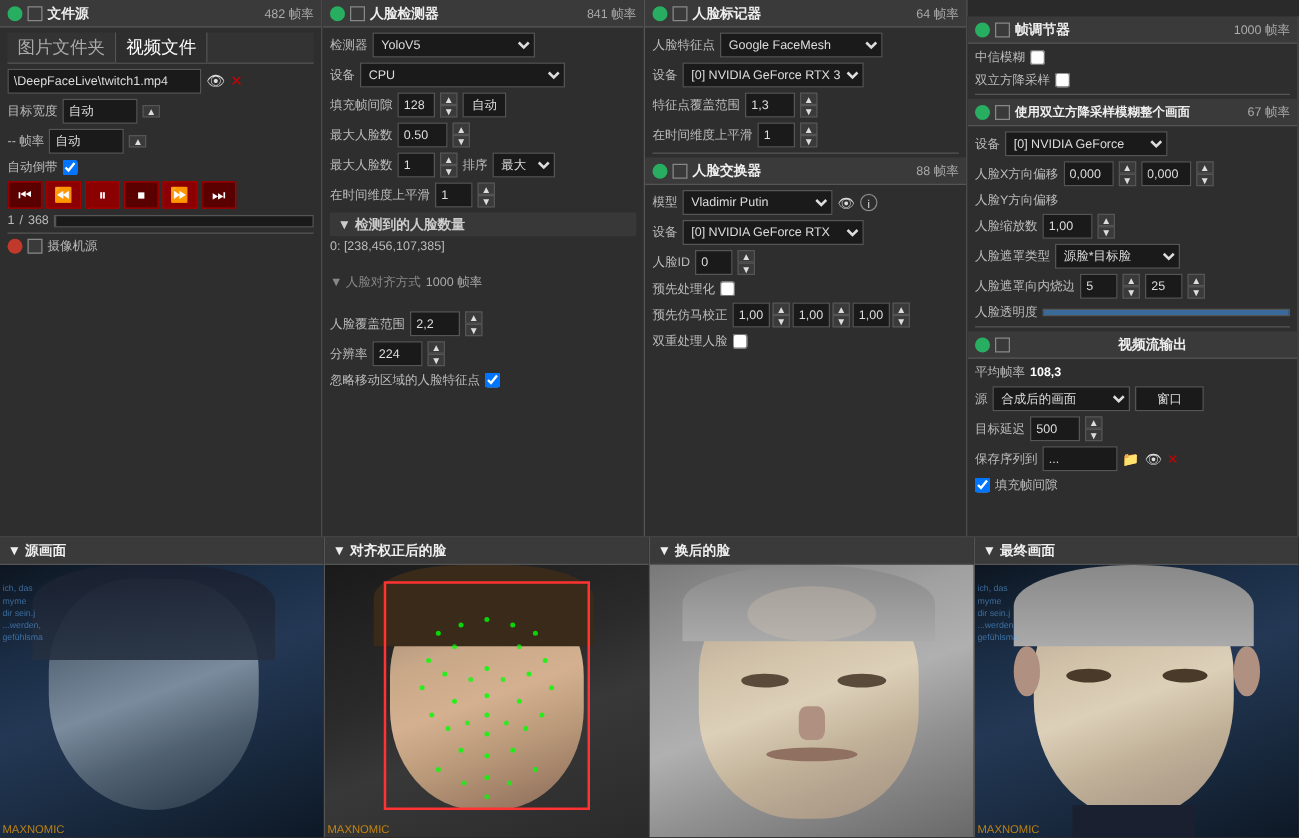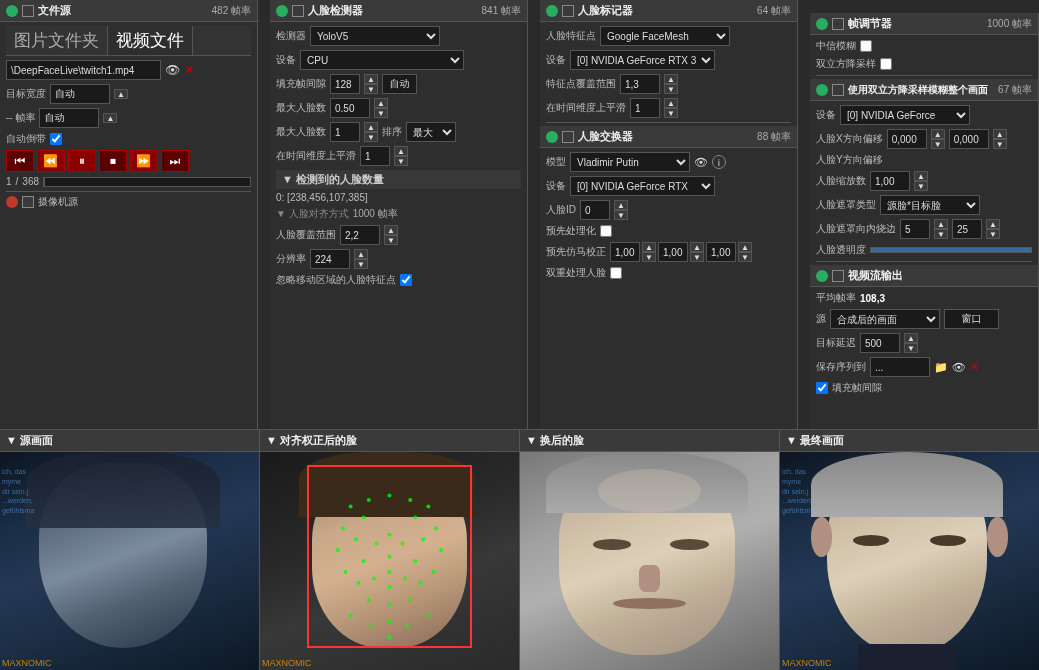--- a/index.html
+++ b/index.html
@@ -17,21 +17,20 @@
       display: flex;
       flex-direction: column;
       height: 670px;
     }
 
     .top-panels {
       display: flex;
       flex-direction: row;
       height: 430px;
       border-bottom: 1px solid #555;
-      gap: 12px;
     }
 
     .panel {
       border-right: 1px solid #555;
       background: #2e2e2e;
       display: flex;
       flex-direction: column;
       overflow: hidden;
     }
 
@@ -153,21 +152,21 @@
 
     .tab-bar {
       display: flex;
       background: #333;
       border-bottom: 1px solid #555;
     }
 
     .tab {
       padding: 3px 8px;
       cursor: pointer;
-      font-size: 17px;
+      font-size: 14px;
       color: #aaa;
       border-right: 1px solid #555;
     }
 
     .tab.active {
       color: #fff;
       background: #2e2e2e;
     }
 
     .section-header {
@@ -224,21 +223,21 @@
     }
 
     .progress-bar-fill {
       height: 100%;
       background: #555;
     }
 
     .section-divider {
       font-size: 10px;
       color: #888;
-      margin: 4px 0;
+      margin: 16px 0;
       display: flex;
       gap: 4px;
     }
 
     
     .bottom-panels {
       display: flex;
       flex-direction: row;
       flex: 1;
       height: 240px;
@@ -704,21 +703,21 @@
 
         <div class="form-row">
           <span class="form-label">人脸透明度</span>
           <div class="slider-bar" style="width:120px;">
             <div class="slider-fill" style="width:100%;"></div>
           </div>
         </div>
 
         <div class="separator"></div>
 
-        <div class="panel-header" style="margin: 0 -6px; padding: 3px 6px;">
+        <div class="panel-header" style="margin: 0 -6px; padding: 3px 6px; text-align: center;">
           <span class="power-btn green"></span>
           <span class="checkbox-small"></span>
           <span class="panel-title">视频流输出</span>
         </div>
 
         <div class="form-row" style="margin-top:4px;">
           <span class="form-label">平均帧率</span>
           <span class="form-label bold-number">108,3</span>
         </div>
 

